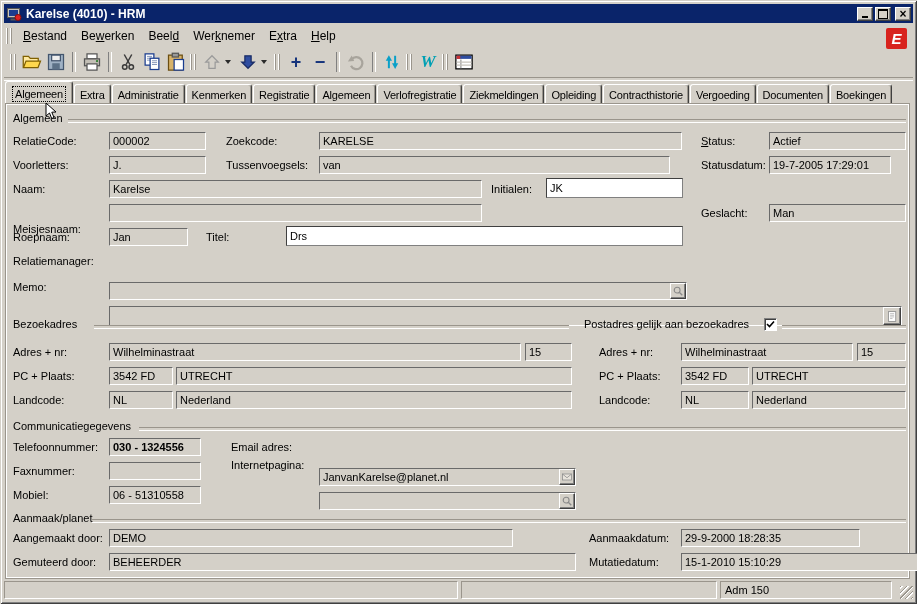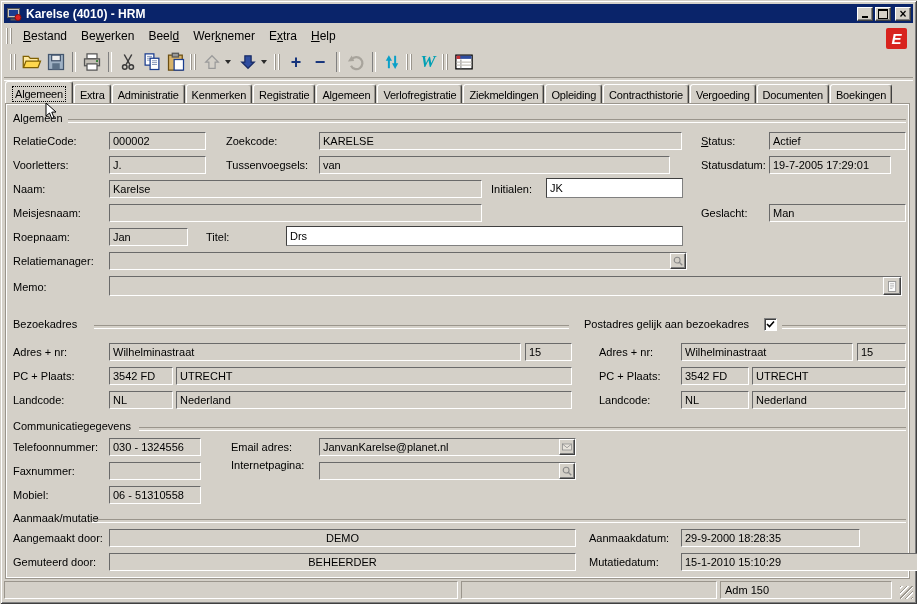--- a/index.html
+++ b/index.html
@@ -43,21 +43,21 @@
   .tab.active .focusbox{outline:1px dotted #000;padding:1px 2px;}
   
   .tabpage{position:absolute;left:5px;top:103px;width:905px;height:476px;background:#d4d0c8;
     border:1px solid #9a958c;box-shadow:inset 0 0 0 1px #ffffff;box-sizing:border-box;}
   .lbl{position:absolute;white-space:nowrap;}
   .sect{position:absolute;white-space:nowrap;}
   .hr{position:absolute;height:2px;border-top:1px solid #9a958c;border-bottom:1px solid #fff;}
   .fld{position:absolute;height:18px;background:#d4d0c8;border:1px solid;border-color:#6a6a6a #fff #fff #6a6a6a;
     font-family:"Liberation Sans",sans-serif;font-size:11px;color:#000;padding:0 3px;box-sizing:border-box;outline:none;}
   .fld.edit{background:#fff;height:20px;border-color:#404040 #808080 #808080 #404040;}
-  .wrap{position:absolute;}
+  .wrap{position:absolute;margin-top:30px;}
   .wrap .fill{left:0;top:0;width:100%;height:100%;}
   .fldbtn{position:absolute;background:#d4d0c8;border:1px solid;border-color:#fff #404040 #404040 #fff;
     box-shadow:inset -1px -1px 0 #808080;display:flex;align-items:center;justify-content:center;padding:0;}
   .chk{position:absolute;width:13px;height:13px;background:#fff;border:1px solid;border-color:#808080 #fff #fff #808080;
     box-shadow:inset 1px 1px 0 #404040;box-sizing:border-box;display:flex;align-items:center;justify-content:center;}
   
   .statusbar{position:absolute;left:4px;right:4px;bottom:4px;height:20px;}
   .sbp{position:absolute;top:1px;height:18px;border:1px solid;border-color:#9a958c #fff #fff #9a958c;
     box-sizing:border-box;padding:2px 4px;white-space:nowrap;}
   .grip{position:absolute;right:0;bottom:1px;width:13px;height:13px;
@@ -266,21 +266,21 @@
     <span class="lbl" style="left:220px;top:55px">Tussenvoegsels:</span>
     <input class="fld" style="left: 313px; top: 52px; width: 351px;" readonly="" value="van">
     <span class="lbl" style="left:695px;top:55px">Statusdatum:</span>
     <input class="fld" style="left: 763px; top: 52px; width: 122px;" readonly="" value="19-7-2005 17:29:01">
 
     <span class="lbl" style="left:7px;top:79px">Naam:</span>
     <input class="fld" style="left: 103px; top: 76px; width: 373px;" readonly="" value="Karelse">
     <span class="lbl" style="left:485px;top:79px">Initialen:</span>
     <input class="fld edit" style="left: 540px; top: 74px; width: 137px;" value="JK">
 
-    <span class="lbl" style="left:7px;top:103px">Meisjesnaam:</span>
+    <span class="lbl" style="left:7px;top:119px">Meisjesnaam:</span>
     <input class="fld" style="left: 103px; top: 100px; width: 373px;" readonly="" value="">
     <span class="lbl" style="left:695px;top:103px">Geslacht:</span>
     <input class="fld" style="left: 763px; top: 100px; width: 137px;" readonly="" value="Man">
 
     <span class="lbl" style="left:7px;top:127px">Roepnaam:</span>
     <input class="fld" style="left: 103px; top: 124px; width: 79px;" readonly="" value="Jan">
     <span class="lbl" style="left:200px;top:127px">Titel:</span>
     <input class="fld edit" style="left: 280px; top: 122px; width: 397px;" value="Drs">
 
     <span class="lbl" style="left:7px;top:151px">Relatiemanager:</span>
@@ -333,21 +333,21 @@
     <input class="fld" style="left: 675px; top: 263px; width: 68px;" readonly="" value="3542 FD">
     <input class="fld" style="left: 746px; top: 263px; width: 154px;" readonly="" value="UTRECHT">
     <span class="lbl" style="left:593px;top:290px">Landcode:</span>
     <input class="fld" style="left: 675px; top: 287px; width: 68px;" readonly="" value="NL">
     <input class="fld" style="left: 746px; top: 287px; width: 154px;" readonly="" value="Nederland">
 
     <span class="sect" style="left:7px;top:316px">Communicatiegegevens</span>
     <span class="hr" style="left:133px;top:323px;width:767px"></span>
 
     <span class="lbl" style="left:7px;top:337px">Telefoonnummer:</span>
-    <input class="fld" style="left: 103px; top: 334px; width: 92px;" readonly="" value="030 - 1324556">
+    <input class="fld" style="left: 103px; top: 334px; width: 92px; font-weight: bold;" readonly="" value="030 - 1324556">
     <span class="lbl" style="left:225px;top:337px">Email adres:</span>
     <div class="wrap" style="left:313px;top:334px;width:257px;height:18px">
       <input class="fld fill" readonly="" value="JanvanKarelse@planet.nl" style="">
       <button class="fldbtn" style="right:1px;top:1px;width:16px;height:16px">
         <svg width="12" height="12" viewBox="0 0 16 16">
           <rect x="2" y="4" width="12" height="8" fill="#e8e4dc" stroke="#8a8a8a"></rect>
           <path d="M2 4 L8 9 L14 4" fill="none" stroke="#8a8a8a"></path>
         </svg>
       </button>
     </div>
@@ -361,30 +361,30 @@
         <svg width="12" height="12" viewBox="0 0 14 14">
           <circle cx="6" cy="6" r="3.4" fill="none" stroke="#8a8a8a" stroke-width="1.3"></circle>
           <path d="M8.5 8.5 L12 12" stroke="#8a8a8a" stroke-width="1.5"></path>
         </svg>
       </button>
     </div>
 
     <span class="lbl" style="left:7px;top:385px">Mobiel:</span>
     <input class="fld" style="left: 103px; top: 382px; width: 92px;" readonly="" value="06 - 51310558">
 
-    <span class="sect" style="left:7px;top:408px">Aanmaak/mutatie</span>
+    <span class="sect" style="left:7px;top:408px">Aanmaak/planet</span>
     <span class="hr" style="left:86px;top:415px;width:814px"></span>
 
     <span class="lbl" style="left:7px;top:428px">Aangemaakt door:</span>
-    <input class="fld" style="left: 103px; top: 425px; width: 467px; text-align: center;" readonly="" value="DEMO">
+    <input class="fld" style="left: 103px; top: 425px; width: 404px;" readonly="" value="DEMO">
     <span class="lbl" style="left:583px;top:428px">Aanmaakdatum:</span>
     <input class="fld" style="left: 675px; top: 425px; width: 179px;" readonly="" value="29-9-2000 18:28:35">
 
     <span class="lbl" style="left:7px;top:452px">Gemuteerd door:</span>
-    <input class="fld" style="left: 103px; top: 449px; width: 467px; text-align: center;" readonly="" value="BEHEERDER">
+    <input class="fld" style="left: 103px; top: 449px; width: 467px;" readonly="" value="BEHEERDER">
     <span class="lbl" style="left:583px;top:452px">Mutatiedatum:</span>
     <input class="fld" style="left: 675px; top: 449px; width: 268px;" readonly="" value="15-1-2010 15:10:29">
   </div>
 
   <div class="statusbar">
     <span class="sbp" style="left:0;width:454px"></span>
     <span class="sbp" style="left:457px;width:256px"></span>
     <span class="sbp" style="left:716px;width:172px">Adm 150</span>
     <span class="grip"></span>
   </div>

